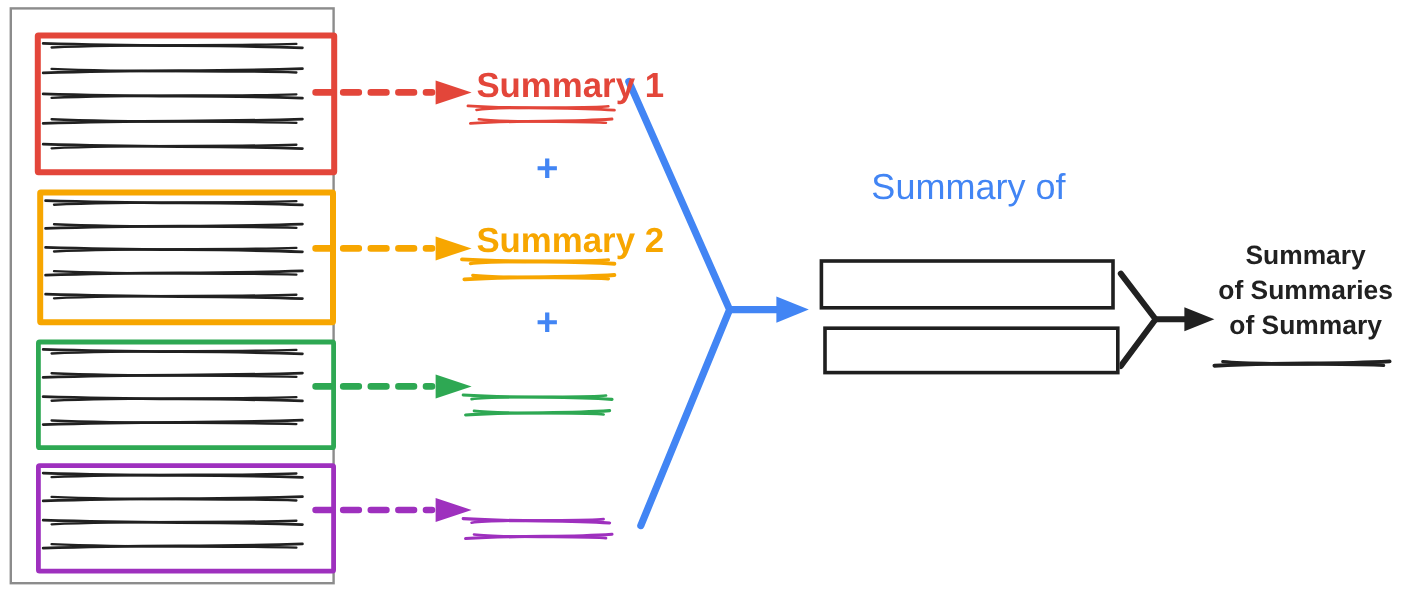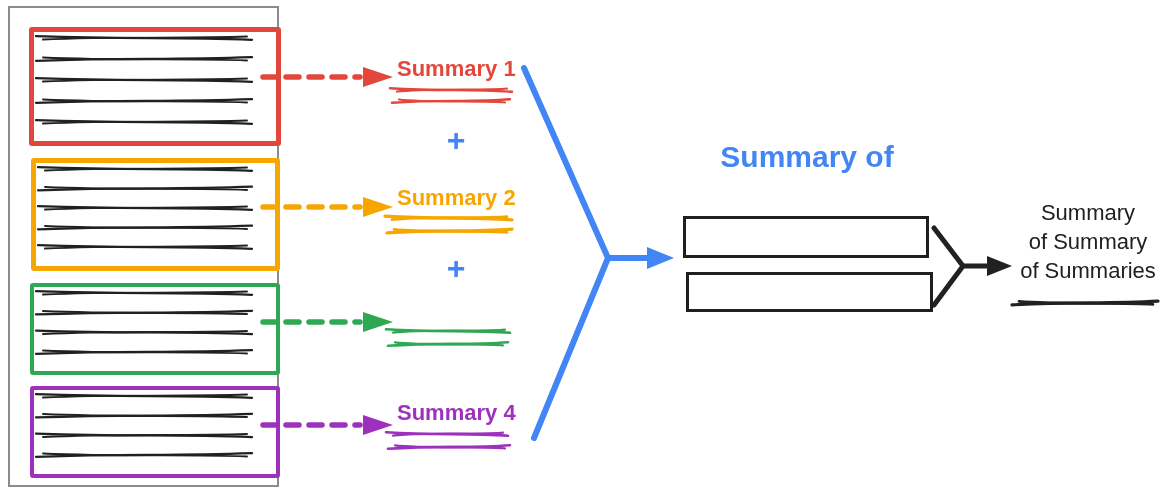--- a/index.html
+++ b/index.html
@@ -37,41 +37,41 @@
   .s-purple {stroke:var(--purple);}  .s-purple .head {fill:var(--purple);}
   .s-blue   {stroke:var(--blue);}    .s-blue .head   {fill:var(--blue);}
   .s-ink    {stroke:var(--ink);}     .s-ink .head    {fill:var(--ink);}
   .sc-ink   {stroke:var(--ink);}
   .sc-red   {stroke:var(--red);}
   .sc-orange{stroke:var(--orange);}
   .sc-green {stroke:var(--green);}
   .sc-purple{stroke:var(--purple);}
   .sc-blueL {stroke:var(--blue-light);}
   
-  .sum-label{position:absolute;font-size:22px;font-weight:600;white-space:nowrap;}
+  .sum-label{position:absolute;font-size:29px;font-weight:600;white-space:nowrap;}
   .lab-1{left:397px;top:56px; color:var(--red);}
   .lab-2{left:397px;top:185px;color:var(--orange);}
   .lab-3{left:397px;top:299px;color:var(--green);}
   .lab-4{left:397px;top:400px;color:var(--purple);}
   .plus{position:absolute;left:440px;width:32px;text-align:center;
         font-size:32px;font-weight:700;color:var(--blue);}
   .plus-1{top:122px;} .plus-2{top:250px;}
   
   .sos-title{
     position:absolute;left:692px;top:137px;width:230px;text-align:center;
-    font-size:30px;font-weight:700;color:var(--blue);line-height:39px;
+    font-size:30px;font-weight:400;color:var(--blue);line-height:39px;
   }
   .tl{display:block;}
   .sos-box{position:absolute;border:3px solid #1f1f1f;box-sizing:border-box;background:#ffffff;}
   .sos-box-1{left:683px;top:216px;width:246px;height:42px;}
   .sos-box-2{left:686px;top:272px;width:247px;height:40px;}
   
   .final-label{
     position:absolute;left:1012px;top:198px;width:152px;text-align:center;
-    font-size:22px;font-weight:400;color:var(--ink);line-height:29px;
+    font-size:22px;font-weight:700;color:var(--ink);line-height:29px;
   }
   .fl{display:block;}
 </style>
 </head>
 <body>
 
 <div class="canvas">
 
   <div class="doc-stack">
     <div class="doc-box doc-red"></div>
@@ -197,27 +197,26 @@
     <g id="g-final" class="sc-ink">
         <path d="M1012 304.8 C 1075 301.6, 1105 304.2, 1158 301.2" stroke-width="3.2"></path>
         <path d="M1019 301.4 C 1055 304.6, 1125 302.4, 1153 304.4" stroke-width="2.72"></path>
       </g>
   </svg>
 
   <div class="sum-label lab-1">Summary 1</div>
   <div class="plus plus-1">+</div>
   <div class="sum-label lab-2">Summary 2</div>
   <div class="plus plus-2">+</div>
-  <div class="sum-label lab-4">Summary 4</div>
 
   <div class="sos-title">
     <span class="tl">Summary of</span>
   </div>
   <div class="sos-box sos-box-1"></div>
   <div class="sos-box sos-box-2"></div>
 
   <div class="final-label">
     <span class="fl">Summary</span>
+    <span class="fl">of Summaries</span>
     <span class="fl">of Summary</span>
-    <span class="fl">of Summaries</span>
   </div>
 
 </div>
 
 </body></html>

